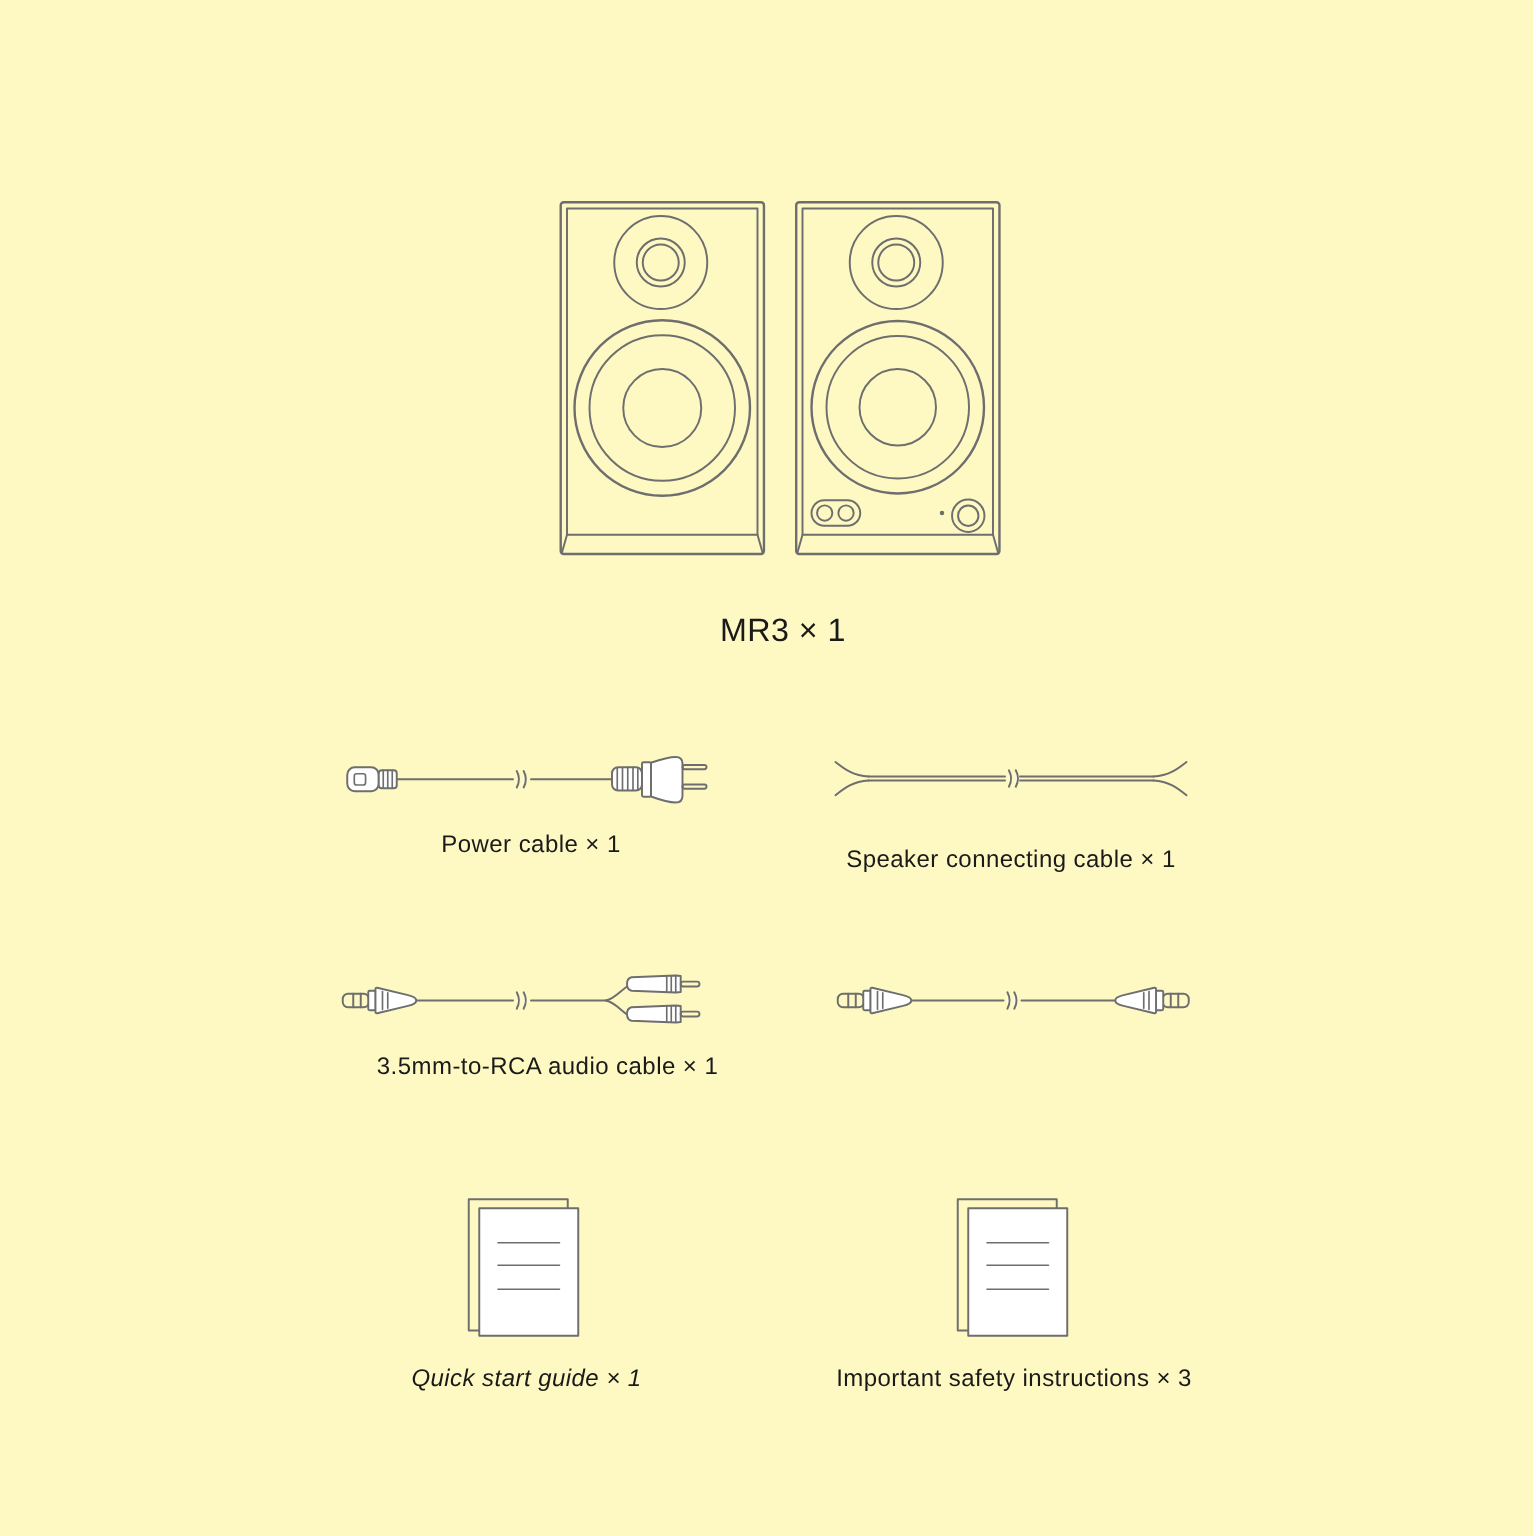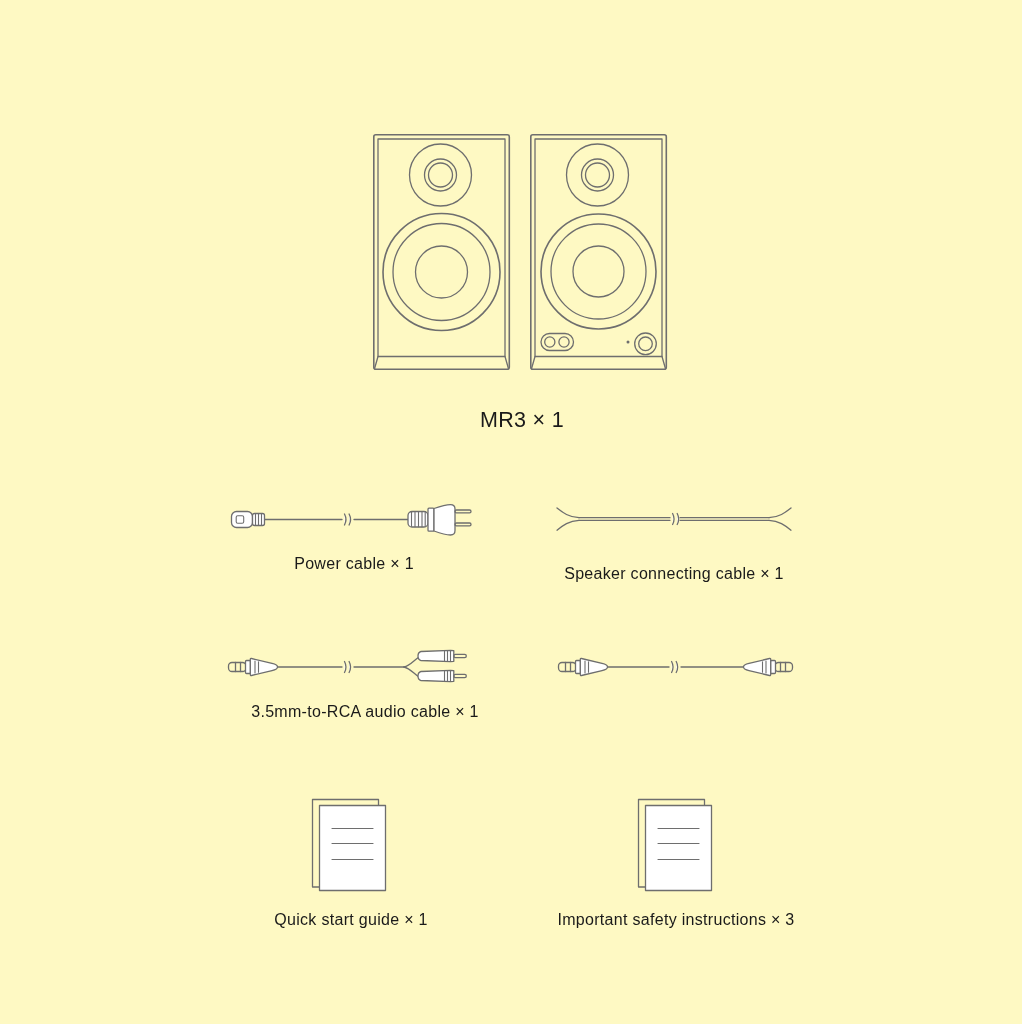--- a/index.html
+++ b/index.html
@@ -173,16 +173,16 @@
 
   <div class="label product" style="left:522px; top:410px;">MR3 × 1</div>
 
   <div class="label" style="left:354px; top:556px;">Power cable × 1</div>
 
   <div class="label" style="left:674px; top:566px;text-align:right;">Speaker connecting cable × 1</div>
 
   <div class="label" style="left:351px; top:704px;margin-left:14px;">3.5mm-to-RCA audio cable × 1</div>
 
 
-  <div class="label" style="left:351px; top:912px;">Quick start guide × 1</div>
+  <div class="label" style="left:351px; top:912px;font-style:italic;">Quick start guide × 1</div>
 
   <div class="label" style="left:676px; top:912px;">Important safety instructions × 3</div>
 </div>
 
 </body></html>

